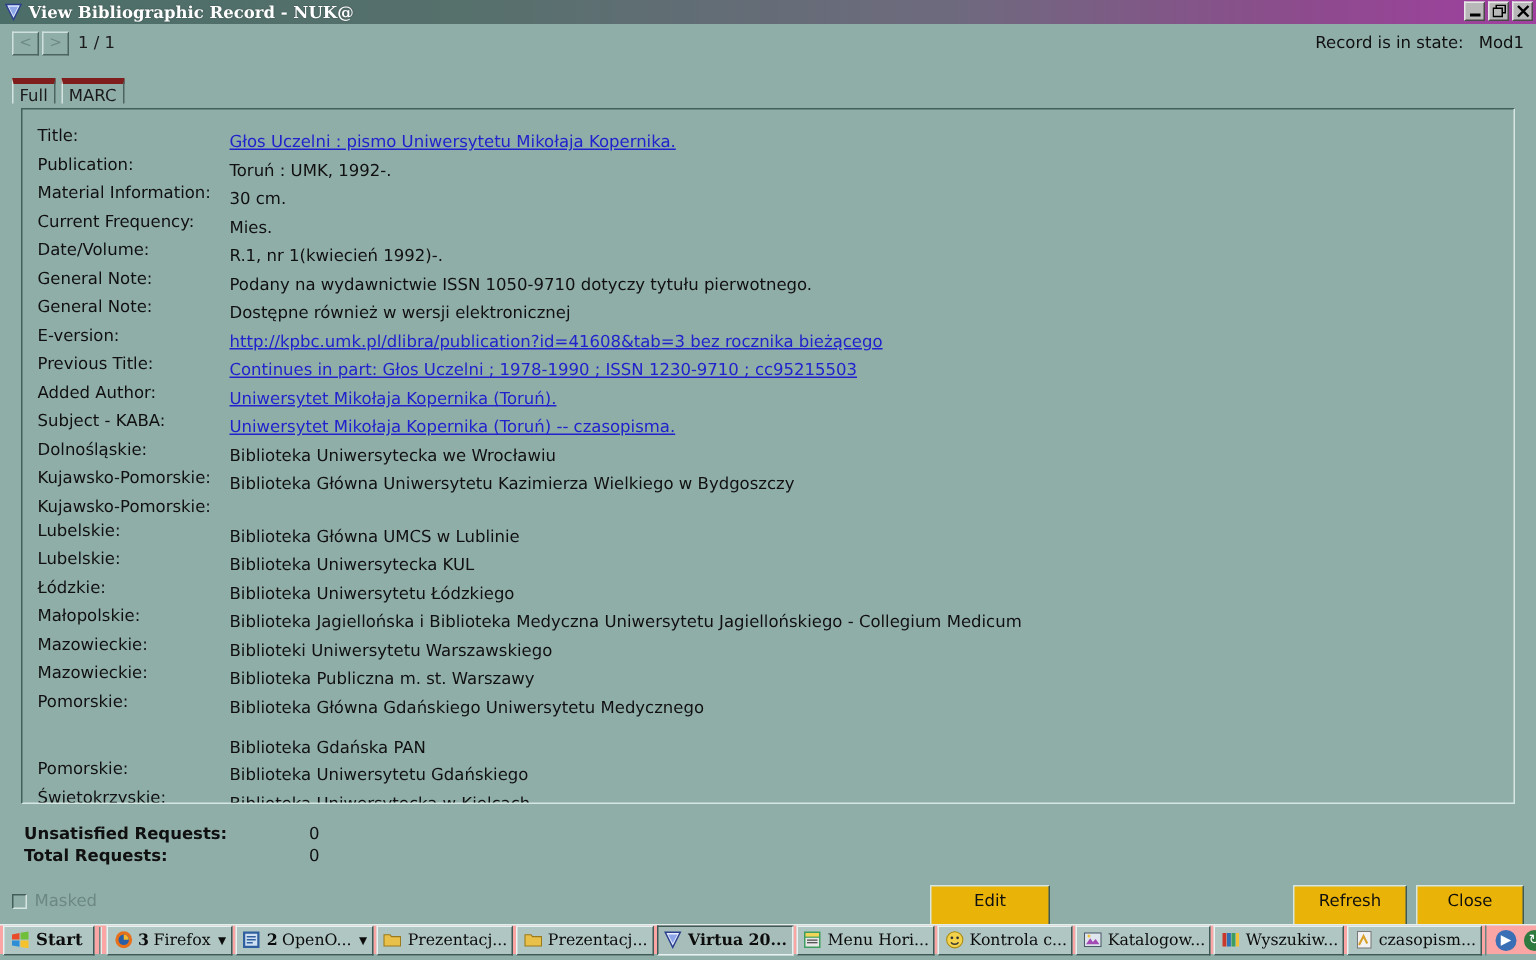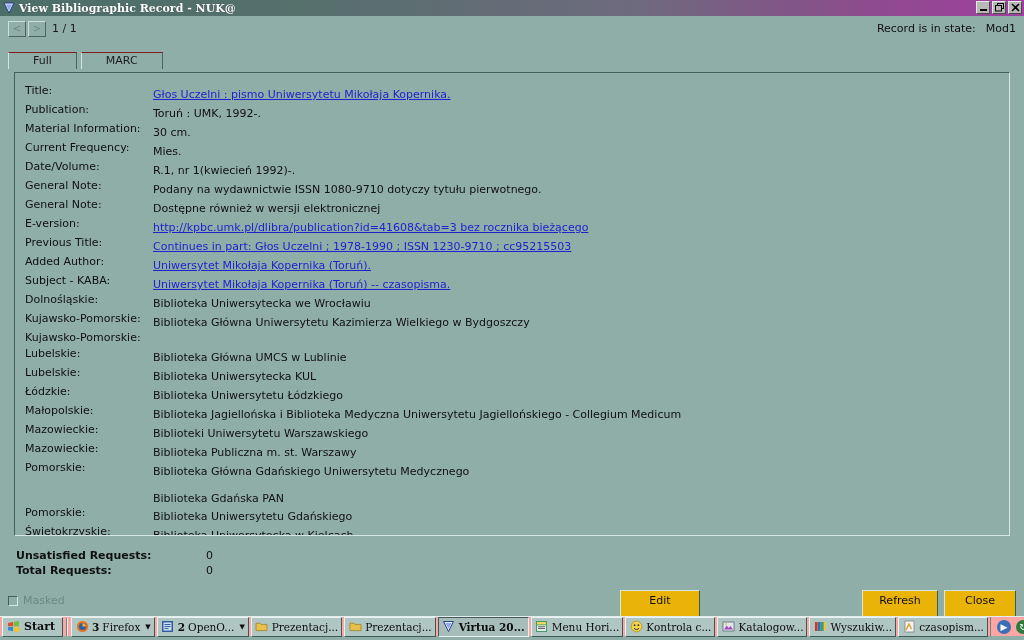--- a/index.html
+++ b/index.html
@@ -60,24 +60,24 @@
     font-size: 11px; color: #101010; white-space: nowrap;
   }
   #record-state .rs-val { margin-left: 10px; }
 
   
   #tabstrip {
     position: absolute; left: 8px; top: 52px; height: 17px;
     display: flex; align-items: flex-end;
   }
   .tab {
-    height: 17px; padding: 0 24px;
+    height: 17px; padding: 0 4px;
     font-size: 11px; color: #1a1a1a; line-height: 16px;
     background: #90aea8;
-    border-top: 1px solid #7f1d1d; border-left: 1px solid #d3e3df;
+    border-top: 4px solid #7f1d1d; border-left: 1px solid #d3e3df;
     border-right: 1px solid #4c6460;
     border-bottom: none;
   }
   .tab.active { font-weight: normal; }
   .tab + .tab { margin-left: 4px; }
 
   
   #record-panel {
     position: absolute; left: 14px; top: 72px;
     width: 996px; height: 464px;
@@ -251,21 +251,21 @@
       <div class="rec-row">
         <span class="rec-label">Current Frequency:</span>
         <div><span class="rec-value">Mies.</span></div>
       </div>
       <div class="rec-row">
         <span class="rec-label">Date/Volume:</span>
         <div><span class="rec-value">R.1, nr 1(kwiecień 1992)-.</span></div>
       </div>
       <div class="rec-row">
         <span class="rec-label">General Note:</span>
-        <div><span class="rec-value">Podany na wydawnictwie ISSN 1080-9710 dotyczy tytułu pierwotnego.</span></div>
+        <div><span class="rec-value">Podany na wydawnictwie ISSN 1050-9710 dotyczy tytułu pierwotnego.</span></div>
       </div>
       <div class="rec-row">
         <span class="rec-label">General Note:</span>
         <div><span class="rec-value">Dostępne również w wersji elektronicznej</span></div>
       </div>
       <div class="rec-row">
         <span class="rec-label">E-version:</span>
         <div><span class="rec-value link">http://kpbc.umk.pl/dlibra/publication?id=41608&amp;tab=3 bez rocznika bieżącego</span></div>
       </div>
       <div class="rec-row">

